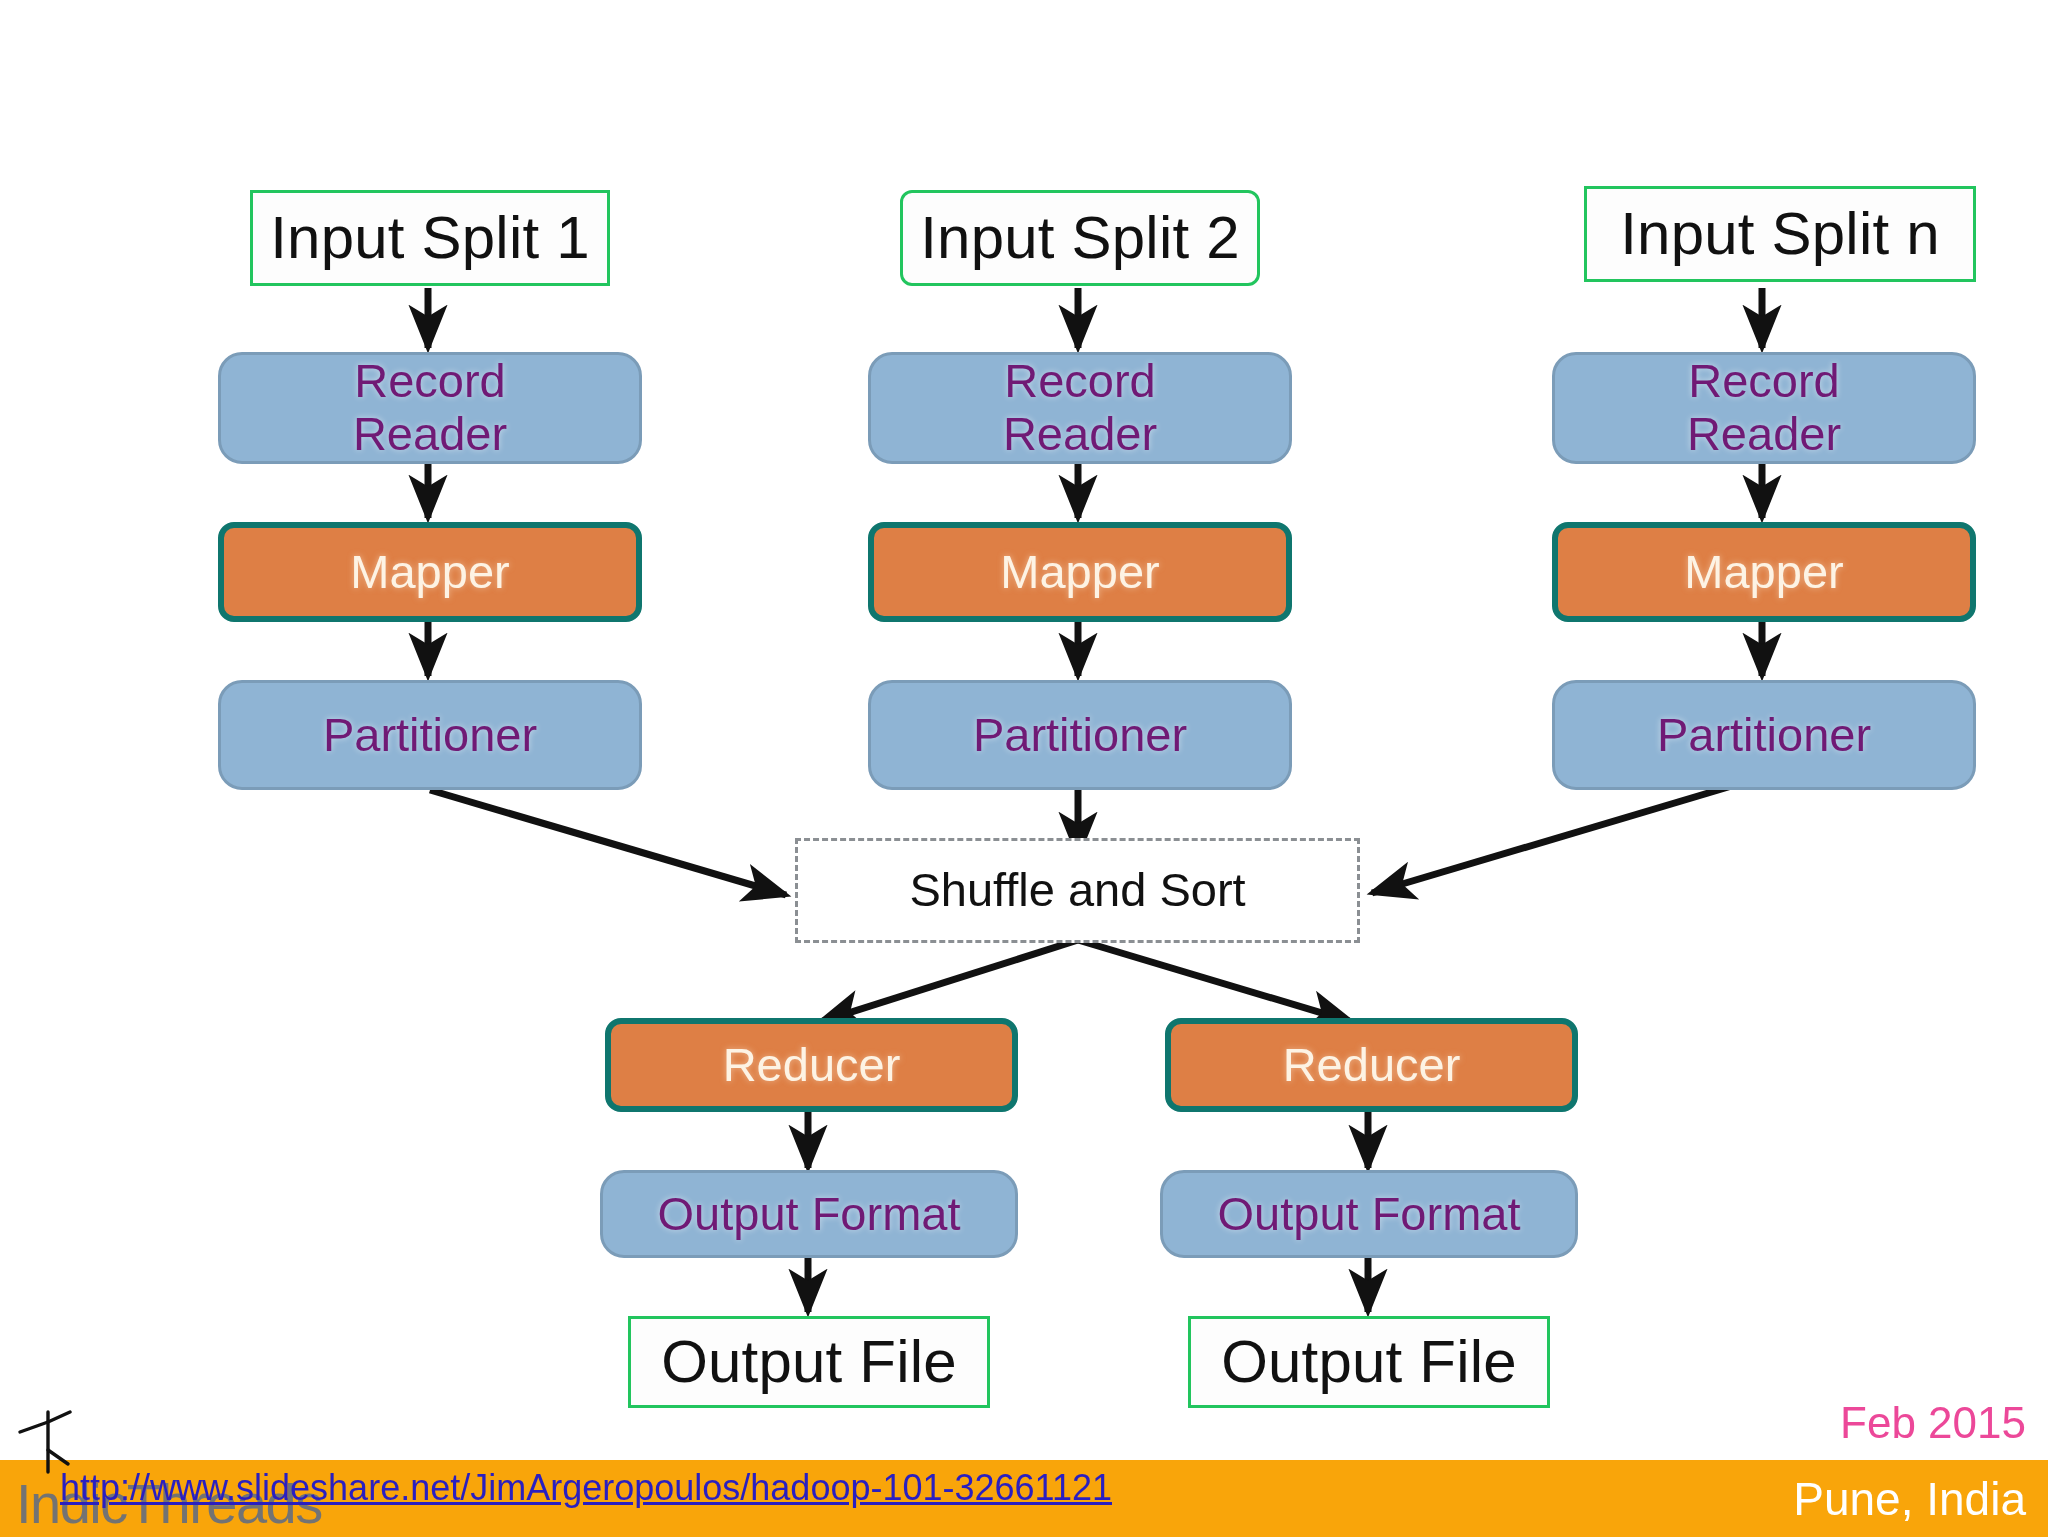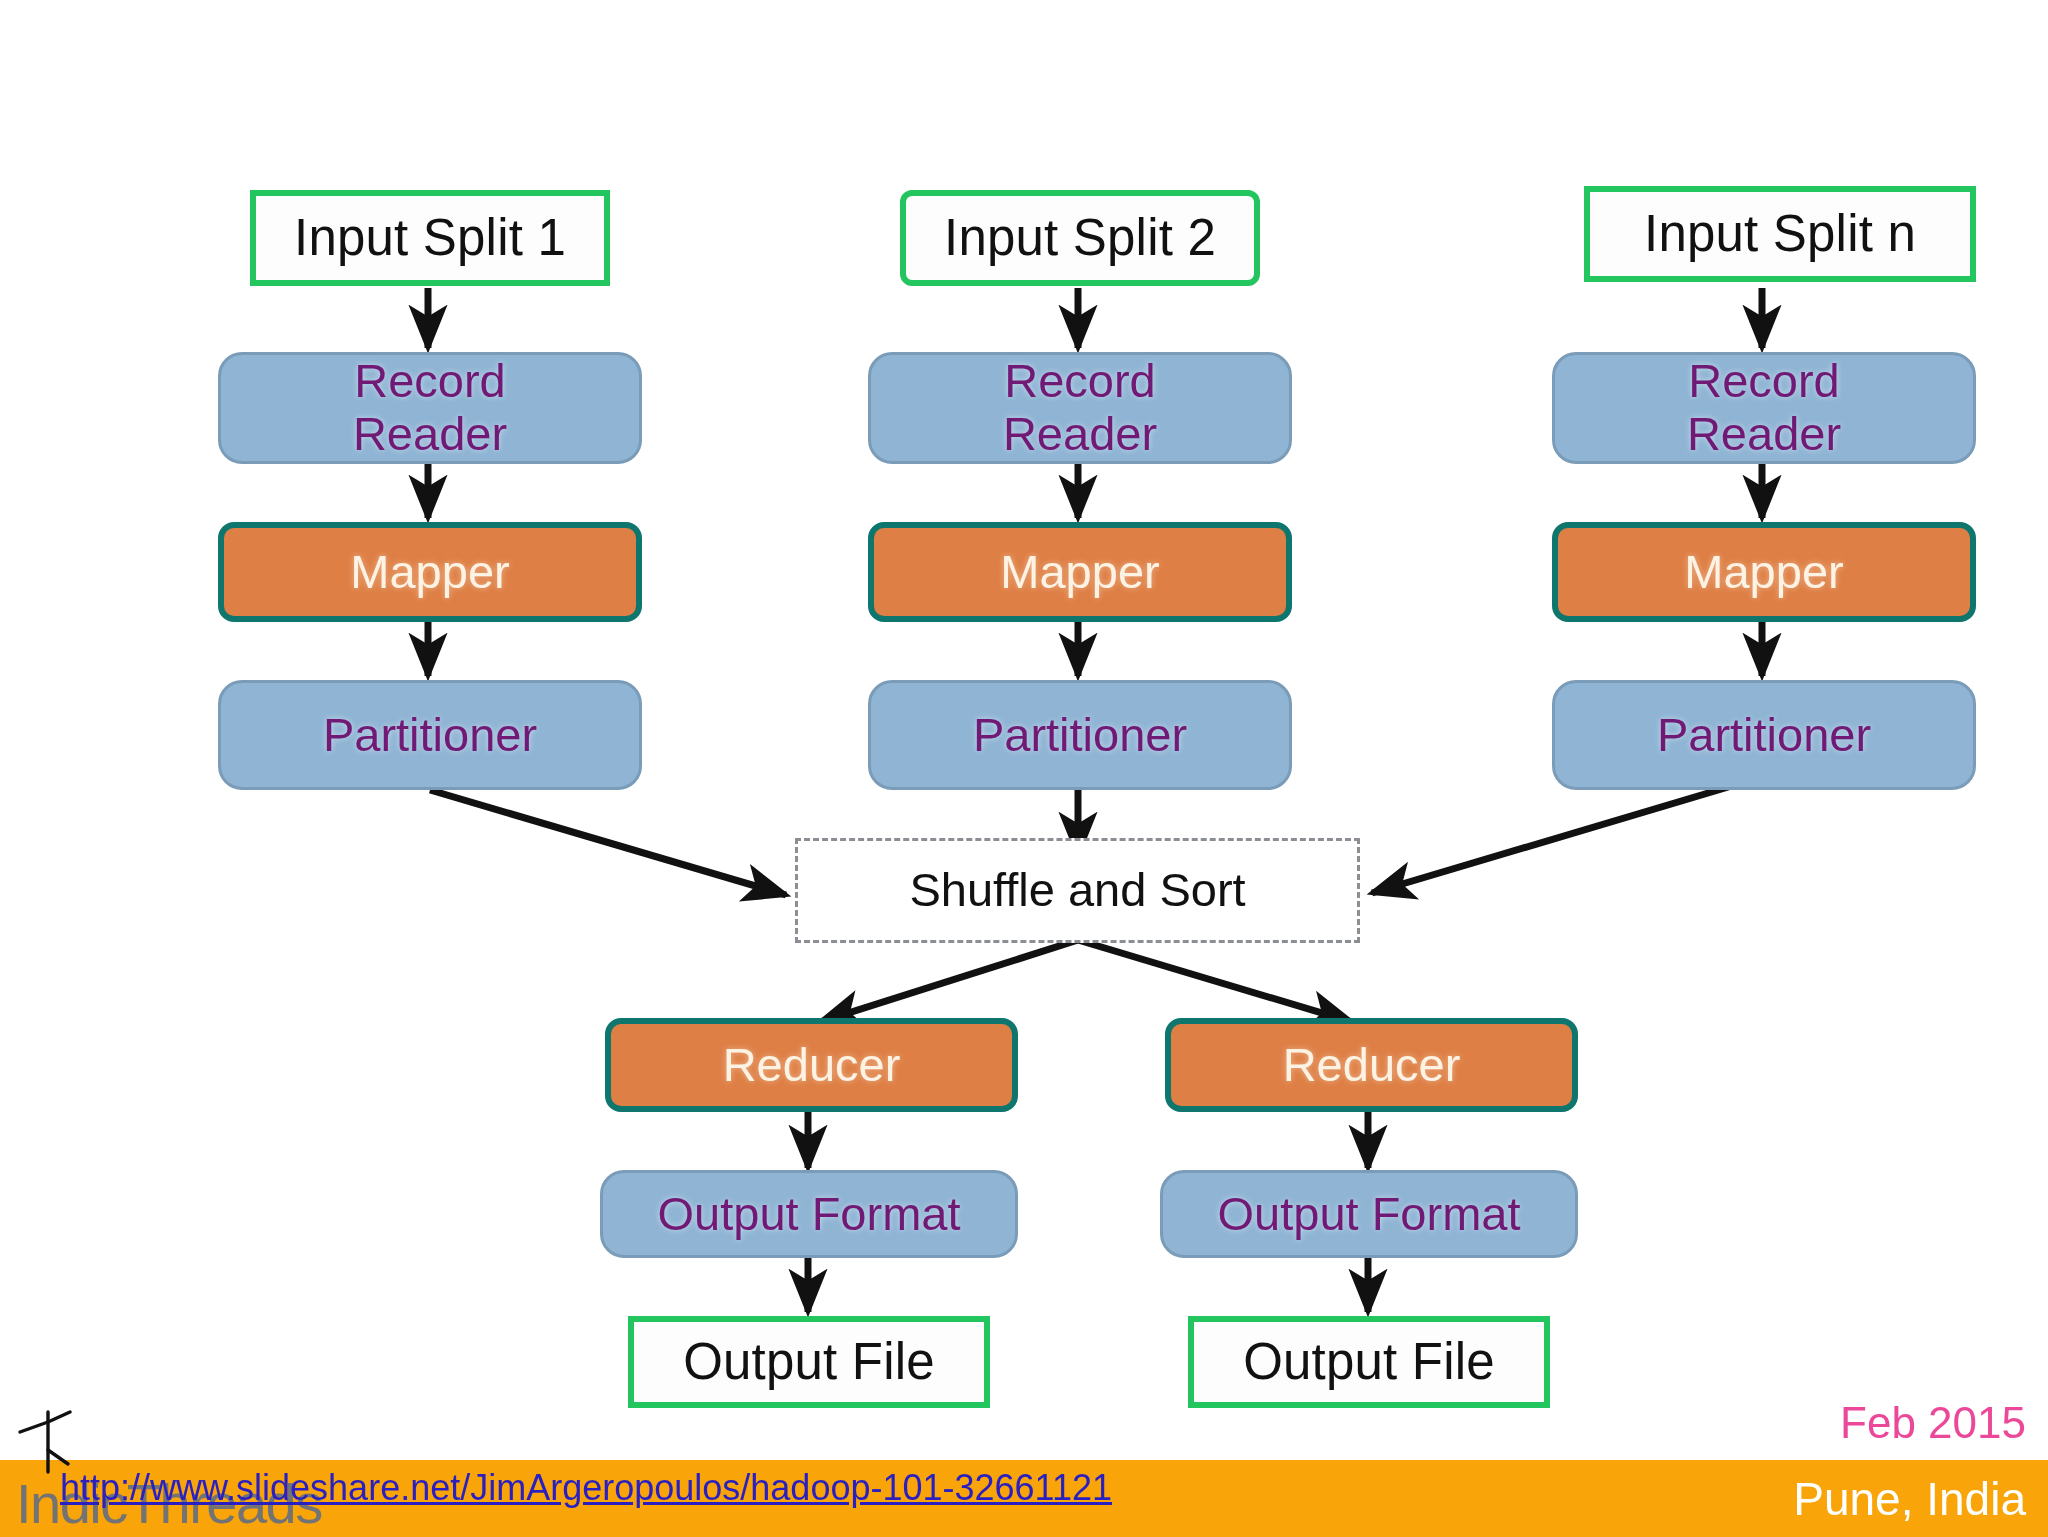--- a/index.html
+++ b/index.html
@@ -45,23 +45,23 @@
     display: flex;
     align-items: center;
     justify-content: center;
     text-align: center;
     line-height: 1.12;
   }
 
   
   .node.plain {
     background: #fdfdfd;
-    border: 6px solid #22c55e;
+    border: 3px solid #22c55e;
     color: #111111;
-    font-size: 51px;
+    font-size: 60px;
     letter-spacing: 0.2px;
   }
 
   
   .node.blue {
     background: #8fb4d4;
     border: 3px solid #7b9cb8;
     border-radius: 24px;
     color: #701a75;
     font-size: 47px;

